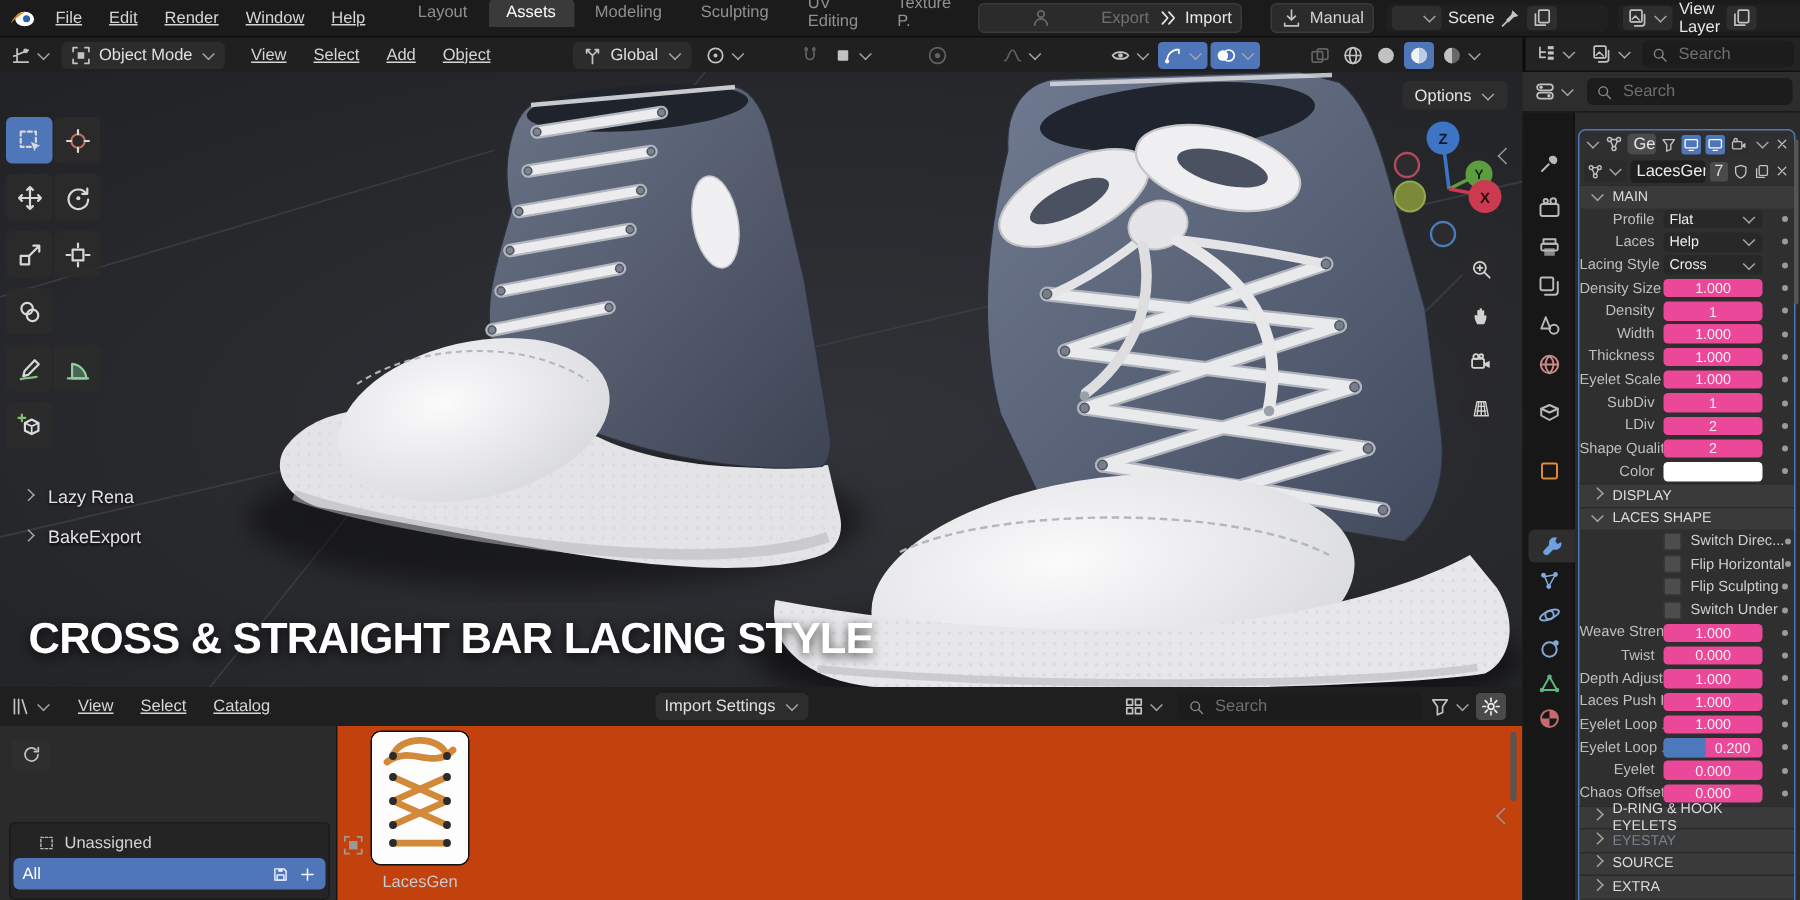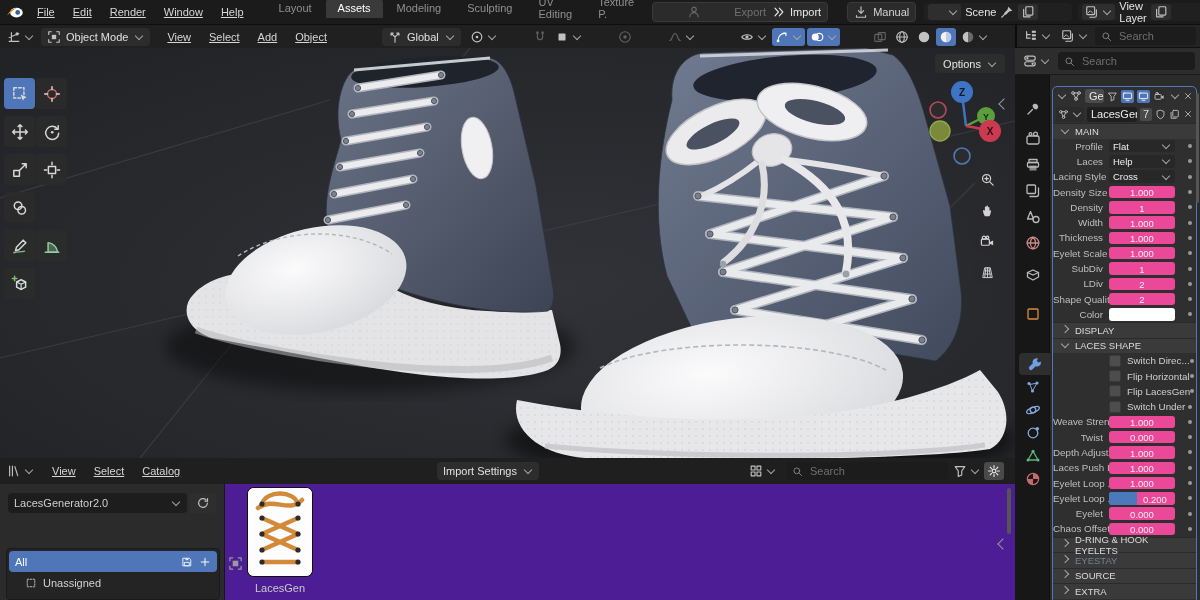--- a/index.html
+++ b/index.html
@@ -47,21 +47,21 @@
   .navball{position:absolute;width:26px;height:26px;border-radius:50%;background:rgba(42,42,44,.82);display:flex;align-items:center;justify-content:center;}
   .navball .ic{width:15px;height:15px;color:#d2d2d2;}
   .collapse-arrow{position:absolute;width:7px;height:7px;border-left:1.6px solid #9a9a9a;border-bottom:1.6px solid #9a9a9a;transform:rotate(45deg);}
   
   #assets{left:0;top:458px;width:1015px;height:142px;background:#262626;}
   #assets-header{position:absolute;left:0;top:0;width:100%;height:26px;background:#1f1f1f;border-bottom:1px solid #131313;display:flex;align-items:center;}
   #catalog-panel{position:absolute;left:0;top:26px;width:225px;height:116px;background:#2b2b2b;border-right:1px solid #161616;box-sizing:border-box;}
   .cat-box{position:absolute;left:6px;top:64px;width:212px;height:50px;background:#242424;border:1px solid #1a1a1a;border-radius:4px;}
   .cat-row{display:flex;align-items:center;height:21px;padding:0 6px;gap:6px;border-radius:4px;color:#d2d2d2;}
   .cat-row.selected{background:#4f76b8;color:#fff;}
-  #asset-grid{position:absolute;left:225px;top:26px;width:790px;height:116px;background:#4c1d95;}
+  #asset-grid{position:absolute;left:225px;top:26px;width:790px;height:116px;background:#c2410c;}
   .asset-card{position:absolute;background:#fff;border-radius:6px;box-shadow:0 0 0 1px #111;}
   .asset-label{position:absolute;color:#cacaca;font-size:11px;text-align:center;}
   
   #props{left:1015px;top:48px;width:185px;height:552px;background:#2b2b2b;}
   #props-header{position:absolute;left:0;top:0;width:100%;height:27px;background:#2d2d2d;border-bottom:1px solid #1a1a1a;display:flex;align-items:center;gap:5px;padding-left:5px;box-sizing:border-box;}
   #tabstrip{position:absolute;left:0;top:27px;width:35px;height:525px;background:#171717;border-right:1px solid #101010;box-sizing:border-box;}
   .ptab{position:absolute;left:4px;width:28px;height:22px;display:flex;align-items:center;justify-content:center;border-radius:4px 0 0 4px;}
   .ptab .ic{width:16px;height:16px;}
   .ptab.active{background:#2e2e2e;width:31px;}
   #modpanel{position:absolute;left:37px;top:38px;width:145px;height:515px;background:#2f2f2f;border:1px solid #4e79b6;border-radius:5px 5px 0 0;box-sizing:border-box;overflow:hidden;}
@@ -499,20 +499,21 @@
         <circle cx="846" cy="226" r="3.5" fill="#9aa0a8"></circle>
           <circle cx="723" cy="216" r="3.2" fill="#9aa0a8"></circle>
         <ellipse cx="742" cy="344" rx="162" ry="74" transform="rotate(-7 742 344)" fill="url(#capG)"></ellipse>
         <path d="M600,320 C660,290 822,288 886,322" stroke="#b4b7bd" stroke-width="1.6" fill="none" stroke-dasharray="5 3"></path>
         <path d="M517,352 C610,370 720,376 806,368 C878,361 944,342 980,322 L998,344 C1012,366 1008,392 990,401 C930,411 700,414 585,410 C540,407 510,382 517,352 Z" fill="#e7e7e9"></path>
         <path d="M517,352 C610,370 720,376 806,368 C878,361 944,342 980,322 L998,344 C1012,366 1008,392 990,401 C930,411 700,414 585,410 C540,407 510,382 517,352 Z" fill="url(#soledots)" opacity=".45"></path>
         <path d="M545,398 C700,412 900,409 985,397" stroke="#c0c0c4" stroke-width="5" fill="none" opacity=".7"></path>
       </g>
     </svg>
 
+    <div id="overlay-title" class="abs">CROSS &amp; STRAIGHT BAR LACING STYLE</div>
     <div id="options-btn" class="abs">
       <span>Options</span>
         <span class="chev"></span>
     </div>
     <div id="toolcol" class="abs">
         <div class="toolrow">
           <div class="toolbtn active">
             <span class="ic">
               <svg viewBox="0 0 16 16" fill="none" stroke="currentColor" stroke-width="1.3" stroke-linecap="round" stroke-linejoin="round">
                 <rect x="2.5" y="2.5" width="9" height="9" stroke-dasharray="2.4 1.8"></rect>
@@ -596,20 +597,30 @@
         <div class="toolrow">
           <div class="toolbtn">
             <span class="ic">
               <svg viewBox="0 0 16 16" fill="none" stroke="currentColor" stroke-width="1.3" stroke-linecap="round" stroke-linejoin="round">
                 <path d="M5 6.2L9 4.2l4 2v4.6l-4 2-4-2z" stroke="#d8dde2"></path>
                 <path d="M5 6.2l4 2 4-2M9 8.2v4.6" stroke="#d8dde2" stroke-width="1"></path>
                 <path d="M3.2 1.2v4M1.2 3.2h4" stroke="#7fbf6f"></path>
               </svg>
             </span>
           </div>
+        </div>
+      </div>
+    <div id="vp-panels" class="abs" style="left:13px;top:276px;display:flex;flex-direction:column;gap:13px">
+        <div class="vp-panel-label">
+          <span class="chev r"></span>
+          <span>Lazy Rena</span>
+        </div>
+        <div class="vp-panel-label">
+          <span class="chev r"></span>
+          <span>BakeExport</span>
         </div>
       </div>
     <svg id="navgizmo" class="abs" width="84" height="96" viewBox="0 0 84 96" style="left:924px;top:30px">
         <g stroke-width="2.4">
           <line x1="42" y1="48" x2="38" y2="16" stroke="#3d74c4"></line>
           <line x1="42" y1="48" x2="60" y2="39" stroke="#5c9e3e"></line>
           <line x1="42" y1="48" x2="64" y2="52" stroke="#cb3a50"></line>
         </g>
         <circle cx="14" cy="32" r="8" fill="#2c2c2e" stroke="#b44a5e" stroke-width="1.6"></circle>
         <circle cx="16" cy="53" r="10" fill="#7a8a3a" stroke="#93a84c" stroke-width="1.4"></circle>
@@ -709,57 +720,53 @@
           <span class="ic" style="color:#ececec">
             <svg viewBox="0 0 16 16" fill="none" stroke="currentColor" stroke-width="1.3" stroke-linecap="round" stroke-linejoin="round">
               <circle cx="8" cy="8" r="2.2"></circle>
               <path d="M8 1.8v2.2M8 12v2.2M1.8 8H4M12 8h2.2M3.6 3.6l1.6 1.6M10.8 10.8l1.6 1.6M12.4 3.6l-1.6 1.6M5.2 10.8l-1.6 1.6"></path>
             </svg>
           </span>
         </span>
     </div>
     <div id="catalog-panel">
       <div class="flex" style="position:absolute;left:8px;top:9px;width:208px;gap:3px">
-        <div class="field" style="flex:1;background:#1d1d1d;height:20px">
-          <span style="flex:1;color:#cfcfcf">LacesGenerator2.0</span>
-            <span class="chev"></span>
-        </div>
         <span class="hbtn" style="background:#2e2e2e;height:20px;width:20px;justify-content:center">
             <span class="ic">
               <svg viewBox="0 0 16 16" fill="none" stroke="currentColor" stroke-width="1.3" stroke-linecap="round" stroke-linejoin="round">
                 <path d="M13 8a5 5 0 1 1-1.5-3.6"></path>
                 <path d="M13.2 2.8v3h-3"></path>
               </svg>
             </span>
           </span>
       </div>
       <div class="cat-box">
           <div id="cat-rows" style="padding:2px">
+            <div class="cat-row">
+              <span class="ic" style="width:12px;height:12px;color:#b9b9b9;margin-left:10px">
+                <svg viewBox="0 0 16 16" fill="none" stroke="currentColor" stroke-width="1.3" stroke-linecap="round" stroke-linejoin="round">
+                  <rect x="3" y="3" width="10" height="10" stroke-dasharray="2.2 1.8"></rect>
+                </svg>
+              </span>
+              <span style="flex: 1 1 0%;">Unassigned</span>
+            </div>
             <div class="cat-row selected">
               <span style="flex: 1 1 0%;">All</span>
               <span class="ic" style="width:12px;height:12px;color:#e8f0ff">
                 <svg viewBox="0 0 16 16" fill="none" stroke="currentColor" stroke-width="1.3" stroke-linecap="round" stroke-linejoin="round">
                   <path d="M3 3h8l2 2v8H3z"></path>
                   <rect x="6" y="3" width="4" height="2.6" fill="currentColor" stroke="none"></rect>
                   <rect x="5" y="8.5" width="6" height="4.5"></rect>
                 </svg>
               </span>
               <span class="ic" style="width:12px;height:12px;color:#fff">
                 <svg viewBox="0 0 16 16" fill="none" stroke="currentColor" stroke-width="1.3" stroke-linecap="round" stroke-linejoin="round">
                   <path d="M8 3v10M3 8h10"></path>
                 </svg>
               </span>
-            </div>
-            <div class="cat-row">
-              <span class="ic" style="width:12px;height:12px;color:#b9b9b9;margin-left:10px">
-                <svg viewBox="0 0 16 16" fill="none" stroke="currentColor" stroke-width="1.3" stroke-linecap="round" stroke-linejoin="round">
-                  <rect x="3" y="3" width="10" height="10" stroke-dasharray="2.2 1.8"></rect>
-                </svg>
-              </span>
-              <span style="flex: 1 1 0%;">Unassigned</span>
             </div>
           </div>
         </div>
     </div>
     <div id="asset-grid">
       <span class="ic" style="position:absolute;left:3px;top:72px;width:15px;height:15px;color:#9a9a9a">
           <svg viewBox="0 0 16 16" fill="none" stroke="currentColor" stroke-width="1.3" stroke-linecap="round" stroke-linejoin="round">
             <path d="M2 5V2h3M11 2h3v3M14 11v3h-3M5 14H2v-3"></path>
             <rect x="5" y="5" width="6" height="6" fill="currentColor" stroke="none"></rect>
           </svg>
@@ -1125,21 +1132,21 @@
           </div>
           <div class="prow">
             <span class="plabel"></span>
             <span class="checkbox"></span>
             <span class="cb-label">Flip Horizontal</span>
             <span class="pdot"></span>
           </div>
           <div class="prow">
             <span class="plabel"></span>
             <span class="checkbox"></span>
-            <span class="cb-label">Flip LacesGen</span>
+            <span class="cb-label">Flip Sculpting</span>
             <span class="pdot"></span>
           </div>
           <div class="prow">
             <span class="plabel"></span>
             <span class="checkbox"></span>
             <span class="cb-label">Switch Under</span>
             <span class="pdot"></span>
           </div>
           <div class="prow">
             <span class="plabel">Weave Stren...</span>

